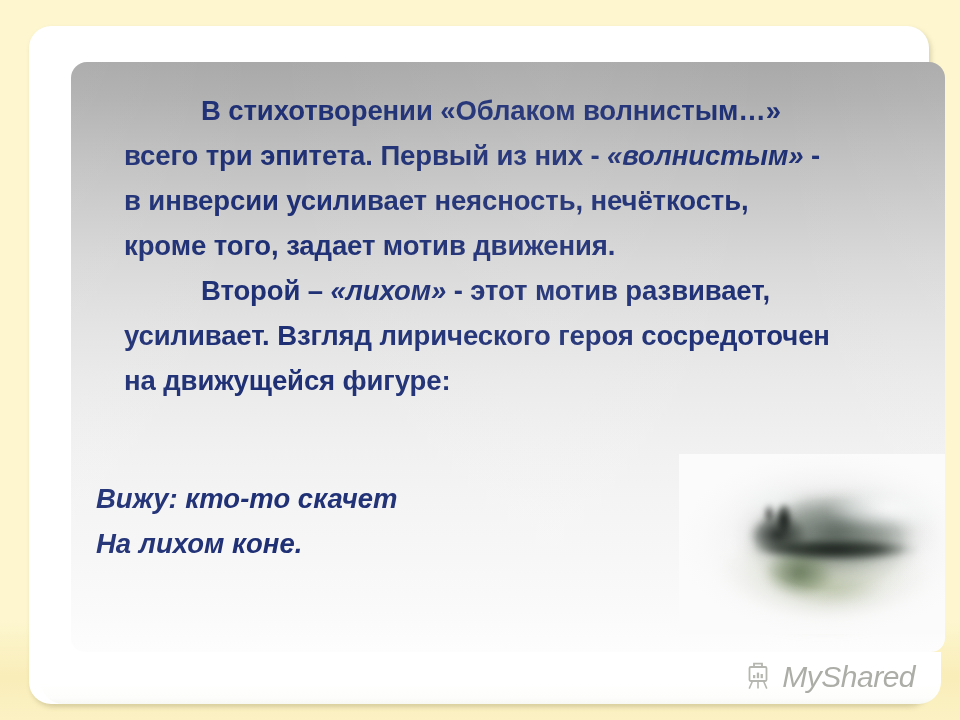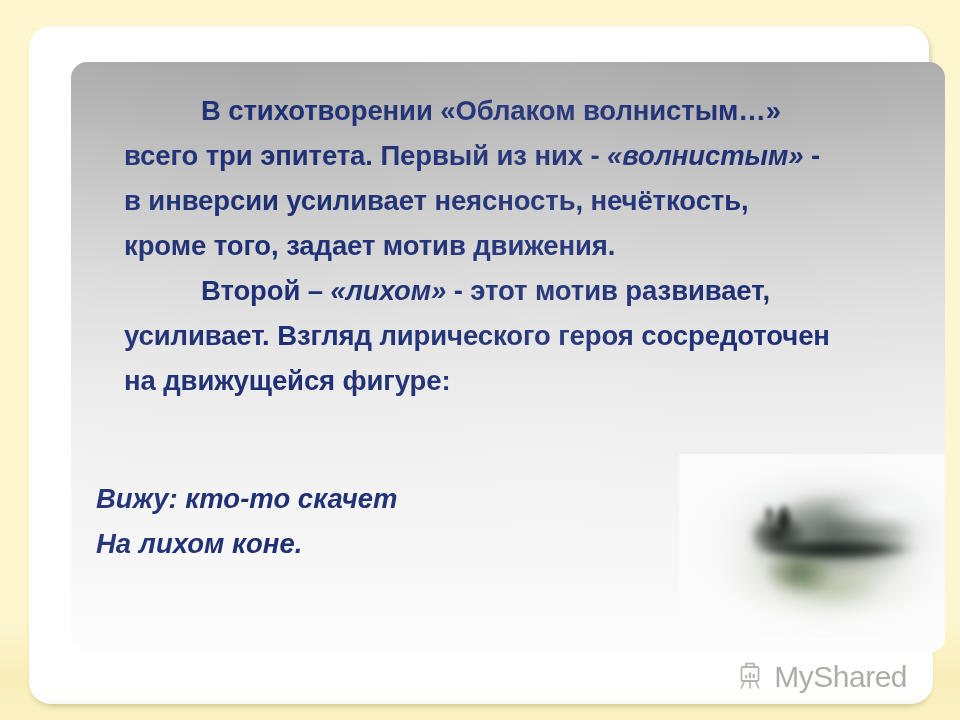--- a/index.html
+++ b/index.html
@@ -162,26 +162,27 @@
     line-height: 45px;
     white-space: nowrap;
   }
   #quote-block .line {
     display: block;
   }
 
   
   #footer-band {
     position: absolute;
-    left: 4px;
+    left: 12px;
     bottom: 0;
     width: 900px;
     height: 52px;
     border-radius: 0 0 22px 22px;
     background: linear-gradient(to bottom, #ffffff 0%, #ffffff 62%, #fdfdfb 88%, #f7f8f4 100%);
+    font-style: italic;
   }
 
   
   #logo {
     position: absolute;
     right: 26px;
     bottom: 10px;
     display: flex;
     align-items: center;
     gap: 6px;

